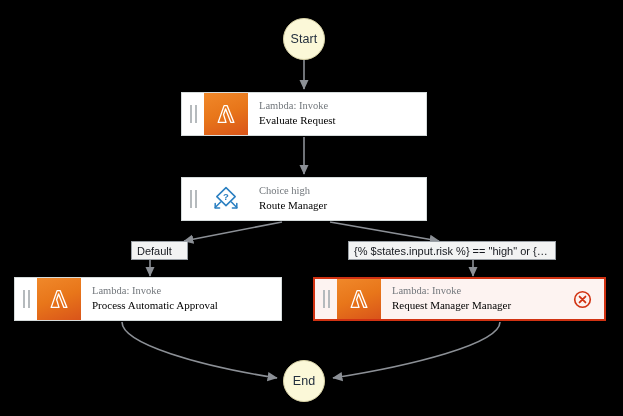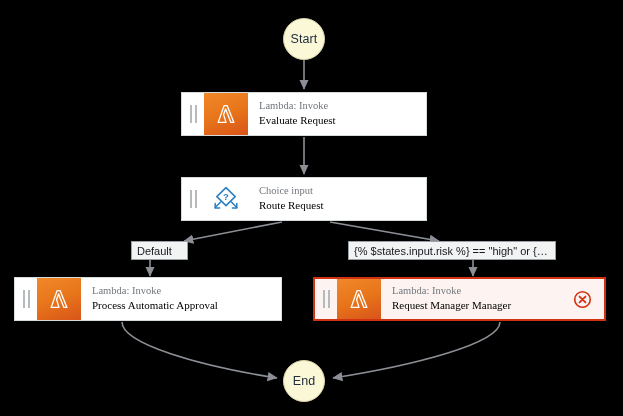--- a/index.html
+++ b/index.html
@@ -212,22 +212,22 @@
           <path d="M15 2.6 L24.2 11.6 L15 20.6 L5.8 11.6 Z"></path>
           <path d="M9.6 17.0 L4.2 22.6"></path>
           <path d="M4.2 18.6 L4.2 22.9 L8.6 22.9"></path>
           <path d="M20.4 17.0 L25.8 22.6"></path>
           <path d="M25.8 18.6 L25.8 22.9 L21.4 22.9"></path>
         </g>
         <text x="15" y="15.4" text-anchor="middle" font-family="'Liberation Sans', sans-serif" font-size="9.5" font-weight="bold" fill="#2a7fc1">?</text>
       </svg>
     </div>
     <div class="labels">
-      <div class="kind">Choice input</div>
-      <div class="name">Route Request</div>
+      <div class="kind">Choice high</div>
+      <div class="name">Route Manager</div>
     </div>
   </div>
 
   <div class="edge-label" style="left:131px; top:241px; width:57px;">
     <span>Default</span>
   </div>
 
   <div class="edge-label" style="left:348px; top:241px; width:208px;">
     <span>{% $states.input.risk %} == "high" or {%…</span>
   </div>

